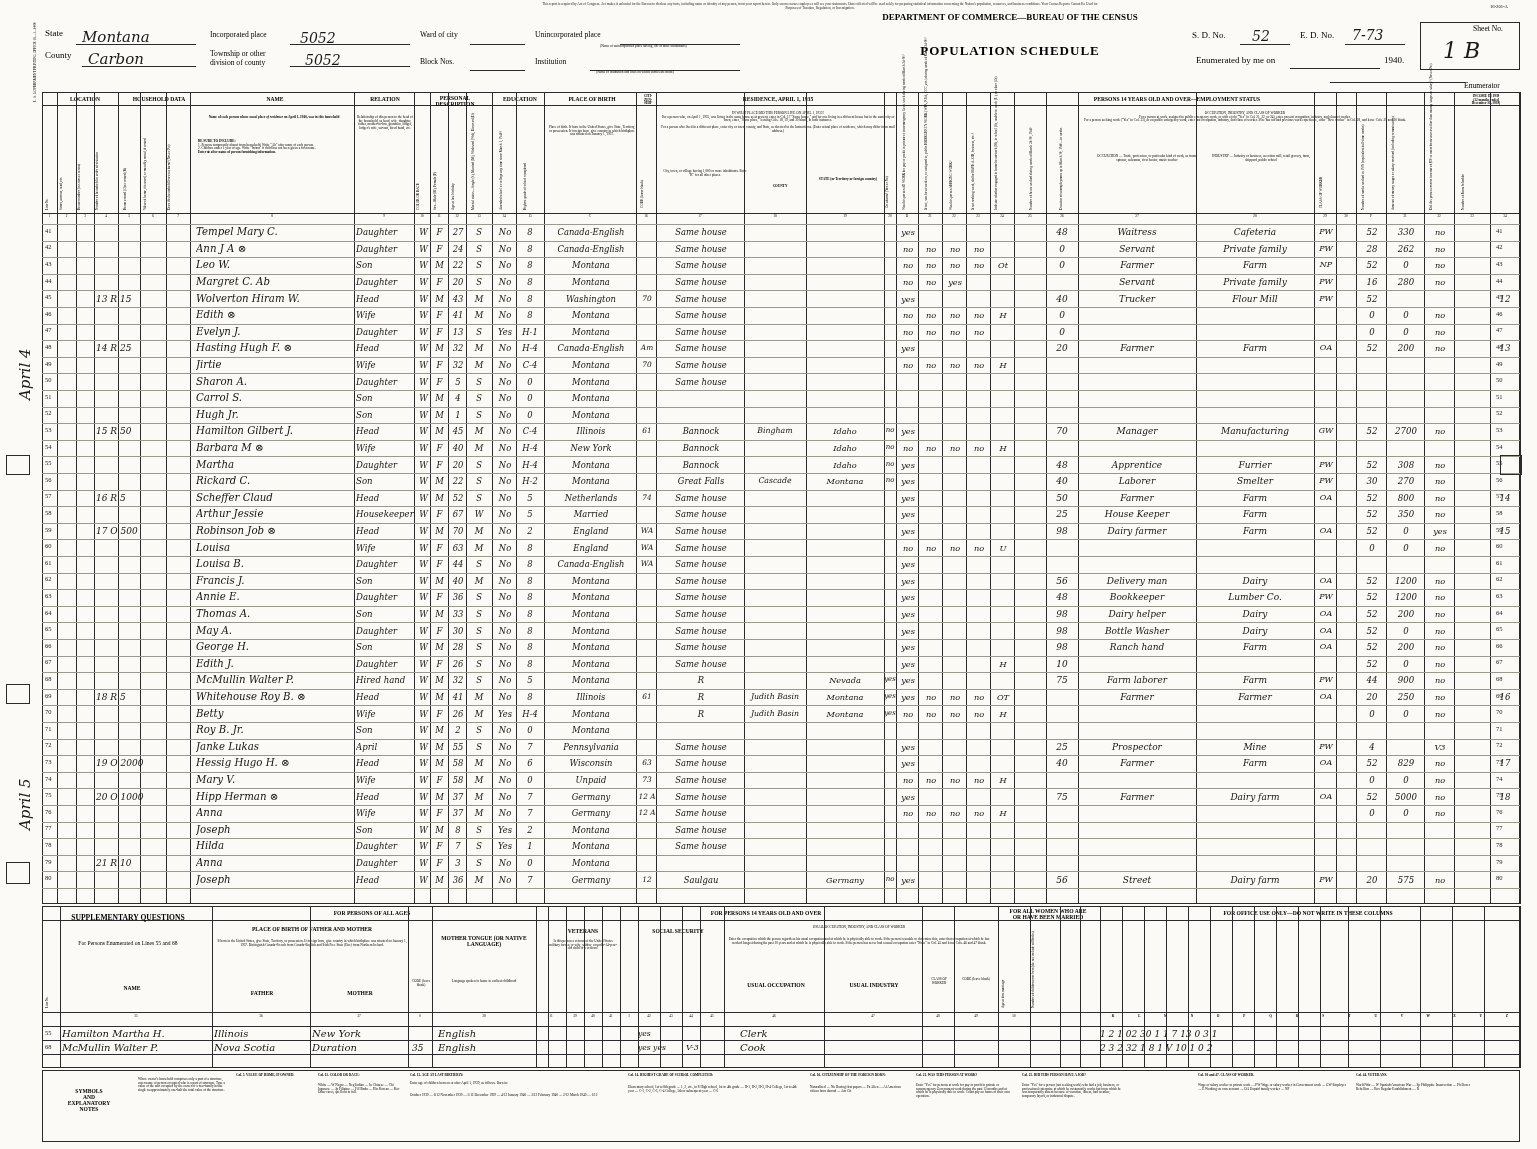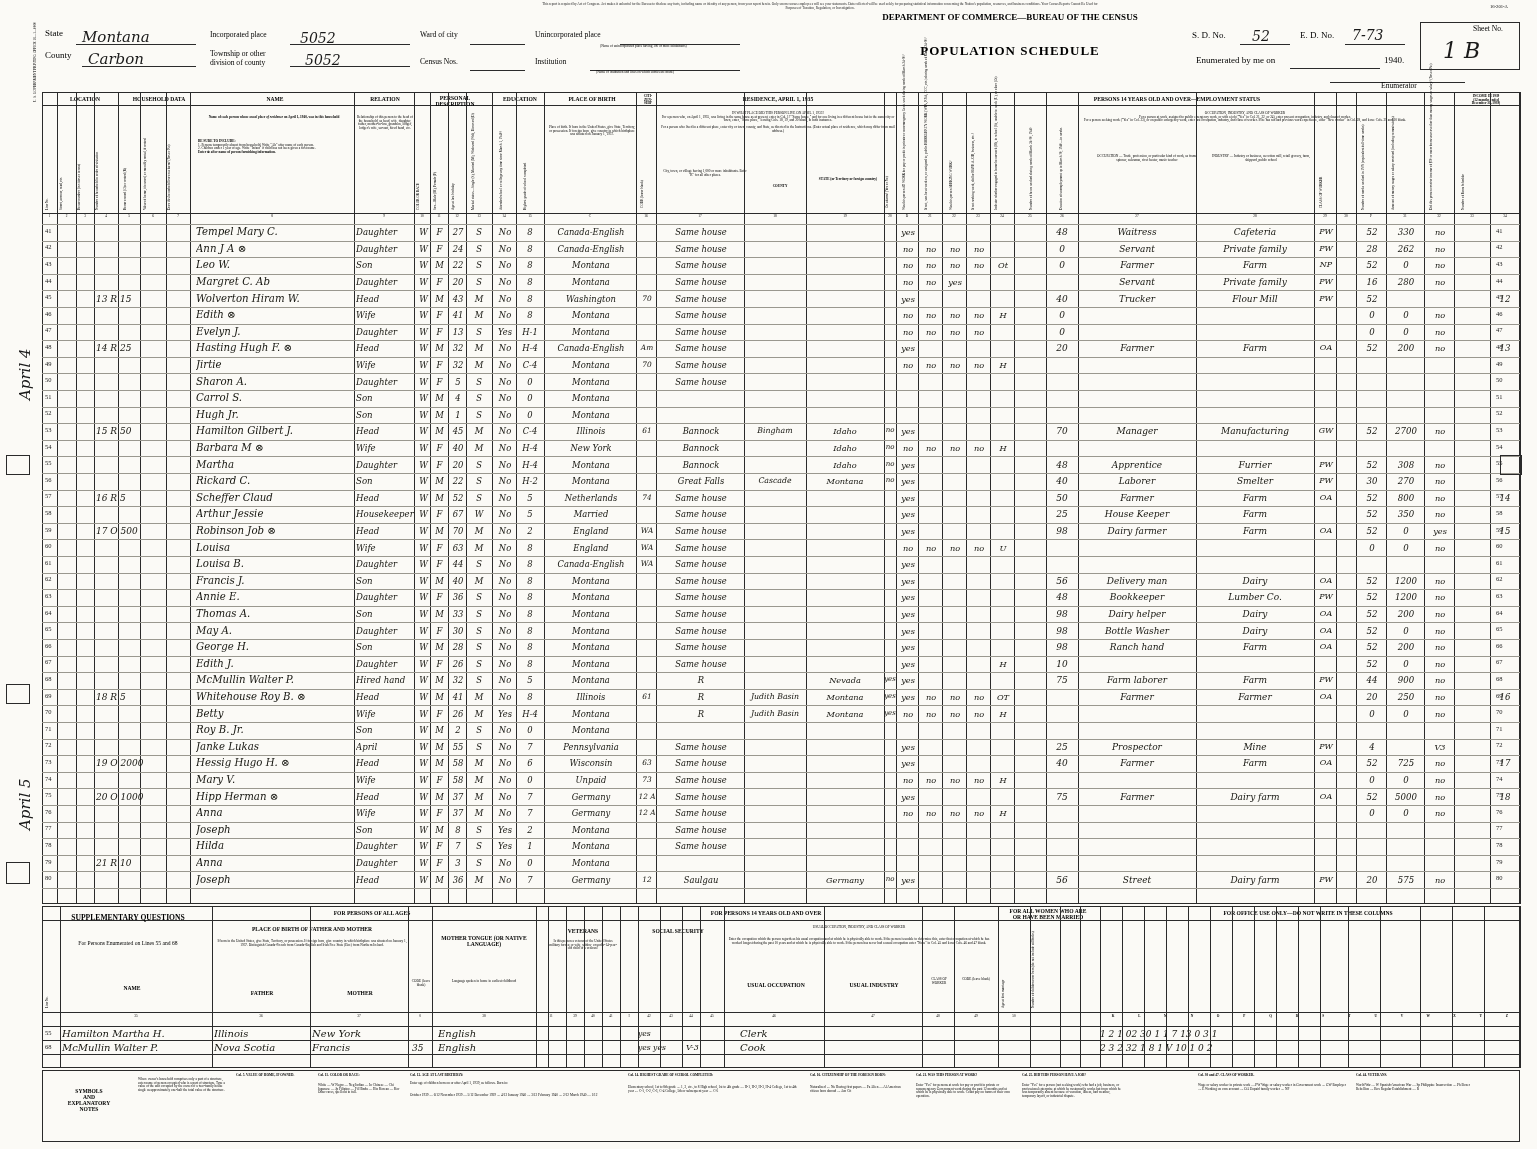--- a/index.html
+++ b/index.html
@@ -59,21 +59,21 @@
   <div class="abs t8" style="left:210px;top:31px;">Incorporated place</div>
   <div class="hline" style="left:290px;top:44px;width:120px;"></div>
   <div class="abs hand" style="left:300px;top:30px;font-size:14px;">5052</div>
 
   <div class="abs t8" style="left:210px;top:50px;width:70px;">Township or other<br>division of county</div>
   <div class="hline" style="left:290px;top:66px;width:120px;"></div>
   <div class="abs hand" style="left:305px;top:52px;font-size:14px;">5052</div>
 
   <div class="abs t8" style="left:420px;top:31px;">Ward of city</div>
   <div class="hline" style="left:470px;top:44px;width:55px;"></div>
-  <div class="abs t8" style="left:420px;top:58px;">Census Nos.</div>
+  <div class="abs t8" style="left:420px;top:58px;">Block Nos.</div>
   <div class="hline" style="left:470px;top:70px;width:55px;"></div>
 
   <div class="abs t8" style="left:535px;top:31px;">Unincorporated place</div>
   <div class="hline" style="left:620px;top:44px;width:120px;"></div>
   <div class="abs tiny" style="left:600px;top:45px;">(Name of unincorporated place having 100 or more inhabitants)</div>
 
   <div class="abs t8" style="left:535px;top:58px;">Institution</div>
   <div class="hline" style="left:590px;top:70px;width:150px;"></div>
   <div class="abs tiny" style="left:596px;top:71px;">(Name of institution and lines on which entries are made)</div>
 
@@ -86,21 +86,21 @@
   <div class="abs hand" style="left:1352px;top:27px;font-size:14px;">7-73</div>
 
   <div class="bx" style="left:1420px;top:22px;width:100px;height:48px;"></div>
   <div class="abs t8" style="left:1473px;top:25px;">Sheet No.</div>
   <div class="abs hand" style="left:1443px;top:38px;font-size:22px;">1 B</div>
 
   <div class="abs t9" style="left:1196px;top:55px;">Enumerated by me on</div>
   <div class="hline" style="left:1290px;top:68px;width:90px;"></div>
   <div class="abs t9" style="left:1384px;top:55px;">1940.</div>
   <div class="hline" style="left:1330px;top:82px;width:135px;"></div>
-  <div class="abs t8" style="left:1381px;top:82px;text-align:center;">Enumerator</div>
+  <div class="abs t8" style="left:1464px;top:82px;text-align:center;">Enumerator</div>
 
   <div class="abs tiny vert" style="left:34px;top:62px;height:40px;">U. S. GOVERNMENT PRINTING OFFICE   16—1—0000</div>
 
   <div class="bx" style="left:42px;top:92px;width:1478px;height:812px;border-width:1.5px;"></div>
 
   <div class="hline" style="left:42px;top:105px;width:1478px;"></div>
   <div class="hline" style="left:42px;top:213px;width:1478px;"></div>
   <div class="hline" style="left:42px;top:224px;width:1478px;"></div>
 
   <div class="abs t6 bold ctr" style="left:46px;top:96px;width:78px;">LOCATION</div>
@@ -954,21 +954,21 @@
       <div class="entry" style="left: 518px; width: 24px; top: 758.4px; font-size: 8.4px; text-align: center; overflow: hidden;">6</div>
       <div class="entry" style="left: 546px; width: 90px; top: 758.4px; font-size: 8.4px; text-align: center; overflow: hidden;">Wisconsin</div>
       <div class="entry" style="left: 638px; width: 18px; top: 758.4px; font-size: 7.4px; text-align: center; overflow: hidden;">63</div>
       <div class="entry" style="left: 658px; width: 86px; top: 758.4px; font-size: 8.4px; text-align: center; overflow: hidden;">Same house</div>
       <div class="entry" style="left: 898px; width: 20px; top: 758.4px; font-size: 8.2px; text-align: center; overflow: hidden;">yes</div>
       <div class="entry" style="left: 1046px; width: 32px; top: 758.4px; font-size: 9px; text-align: center; overflow: hidden;">40</div>
       <div class="entry" style="left: 1080px; width: 114px; top: 758.4px; font-size: 9px; text-align: center; overflow: hidden;">Farmer</div>
       <div class="entry" style="left: 1198px; width: 114px; top: 758.4px; font-size: 9px; text-align: center; overflow: hidden;">Farm</div>
       <div class="entry" style="left: 1316px; width: 20px; top: 758.4px; font-size: 8px; text-align: center; overflow: hidden;">OA</div>
       <div class="entry" style="left: 1358px; width: 28px; top: 758.4px; font-size: 8.6px; text-align: center; overflow: hidden;">52</div>
-      <div class="entry" style="left: 1388px; width: 36px; top: 758.4px; font-size: 8.6px; text-align: center; overflow: hidden;">725</div>
+      <div class="entry" style="left: 1388px; width: 36px; top: 758.4px; font-size: 8.6px; text-align: center; overflow: hidden;">829</div>
       <div class="entry" style="left: 1426px; width: 28px; top: 758.4px; font-size: 8.2px; text-align: center; overflow: hidden;">no</div>
       <div class="entry" style="left: 1492px; width: 26px; top: 758.4px; font-size: 8.6px; text-align: center; overflow: hidden;">17</div>
       <div class="lnum" style="left: 45px; top: 774.5px;">74</div>
       <div class="lnum" style="left: 1496px; top: 774.5px;">74</div>
       <div class="entry" style="left: 196px; width: 158px; top: 774px; font-size: 10.2px; text-align: left; overflow: hidden;">Mary V.</div>
       <div class="entry" style="left: 356px; width: 58px; top: 775px; font-size: 8.6px; text-align: left; overflow: hidden;">Wife</div>
       <div class="entry" style="left: 417px; width: 13px; top: 775px; font-size: 8.4px; text-align: center; overflow: hidden;">W</div>
       <div class="entry" style="left: 433px; width: 13px; top: 775px; font-size: 8.4px; text-align: center; overflow: hidden;">F</div>
       <div class="entry" style="left: 450px; width: 16px; top: 775px; font-size: 8.4px; text-align: center; overflow: hidden;">58</div>
       <div class="entry" style="left: 468px; width: 22px; top: 775px; font-size: 8.4px; text-align: center; overflow: hidden;">M</div>
@@ -1221,21 +1221,21 @@
       <div class="entry" style="left: 62px; width: 148px; top: 1028px; font-size: 10px; overflow: hidden;">Hamilton Martha H.</div>
       <div class="entry" style="left: 214px; width: 94px; top: 1028px; font-size: 10px; overflow: hidden;">Illinois</div>
       <div class="entry" style="left: 312px; width: 94px; top: 1028px; font-size: 10px; overflow: hidden;">New York</div>
       <div class="entry" style="left: 438px; width: 92px; top: 1028px; font-size: 10px; overflow: hidden;">English</div>
       <div class="entry" style="left: 638px; width: 44px; top: 1029px; font-size: 7.6px; overflow: hidden;">yes</div>
       <div class="entry" style="left: 740px; width: 80px; top: 1028px; font-size: 10px; overflow: hidden;">Clerk</div>
       <div class="entry" style="left: 1100px; width: 410px; top: 1029px; font-size: 9px; overflow: hidden;">1 2 1 02 30 1 1 7 13 0 3 1</div>
       <div class="lnum" style="left: 45px; top: 1043px;">68</div>
       <div class="entry" style="left: 62px; width: 148px; top: 1042px; font-size: 10px; overflow: hidden;">McMullin Walter P.</div>
       <div class="entry" style="left: 214px; width: 94px; top: 1042px; font-size: 10px; overflow: hidden;">Nova Scotia</div>
-      <div class="entry" style="left: 312px; width: 94px; top: 1042px; font-size: 10px; overflow: hidden;">Francis</div>
+      <div class="entry" style="left: 312px; width: 94px; top: 1042px; font-size: 10px; overflow: hidden;">Duration</div>
       <div class="entry" style="left: 412px; width: 18px; top: 1043px; font-size: 9px; overflow: hidden;">35</div>
       <div class="entry" style="left: 438px; width: 92px; top: 1042px; font-size: 10px; overflow: hidden;">English</div>
       <div class="entry" style="left: 638px; width: 44px; top: 1043px; font-size: 7.6px; overflow: hidden;">yes yes</div>
       <div class="entry" style="left: 686px; width: 34px; top: 1043px; font-size: 8px; overflow: hidden;">V-3</div>
       <div class="entry" style="left: 740px; width: 80px; top: 1042px; font-size: 10px; overflow: hidden;">Cook</div>
       <div class="entry" style="left: 1100px; width: 410px; top: 1043px; font-size: 9px; overflow: hidden;">2 3 2 32 1 8 1 V 10 1 0 2</div>
     </div>
 
   <div class="bx" style="left:42px;top:1070px;width:1478px;height:72px;border-width:1.5px;"></div>
   <div class="abs t6 bold ctr" style="left:48px;top:1088px;width:82px;">SYMBOLS<br>AND<br>EXPLANATORY<br>NOTES</div>

